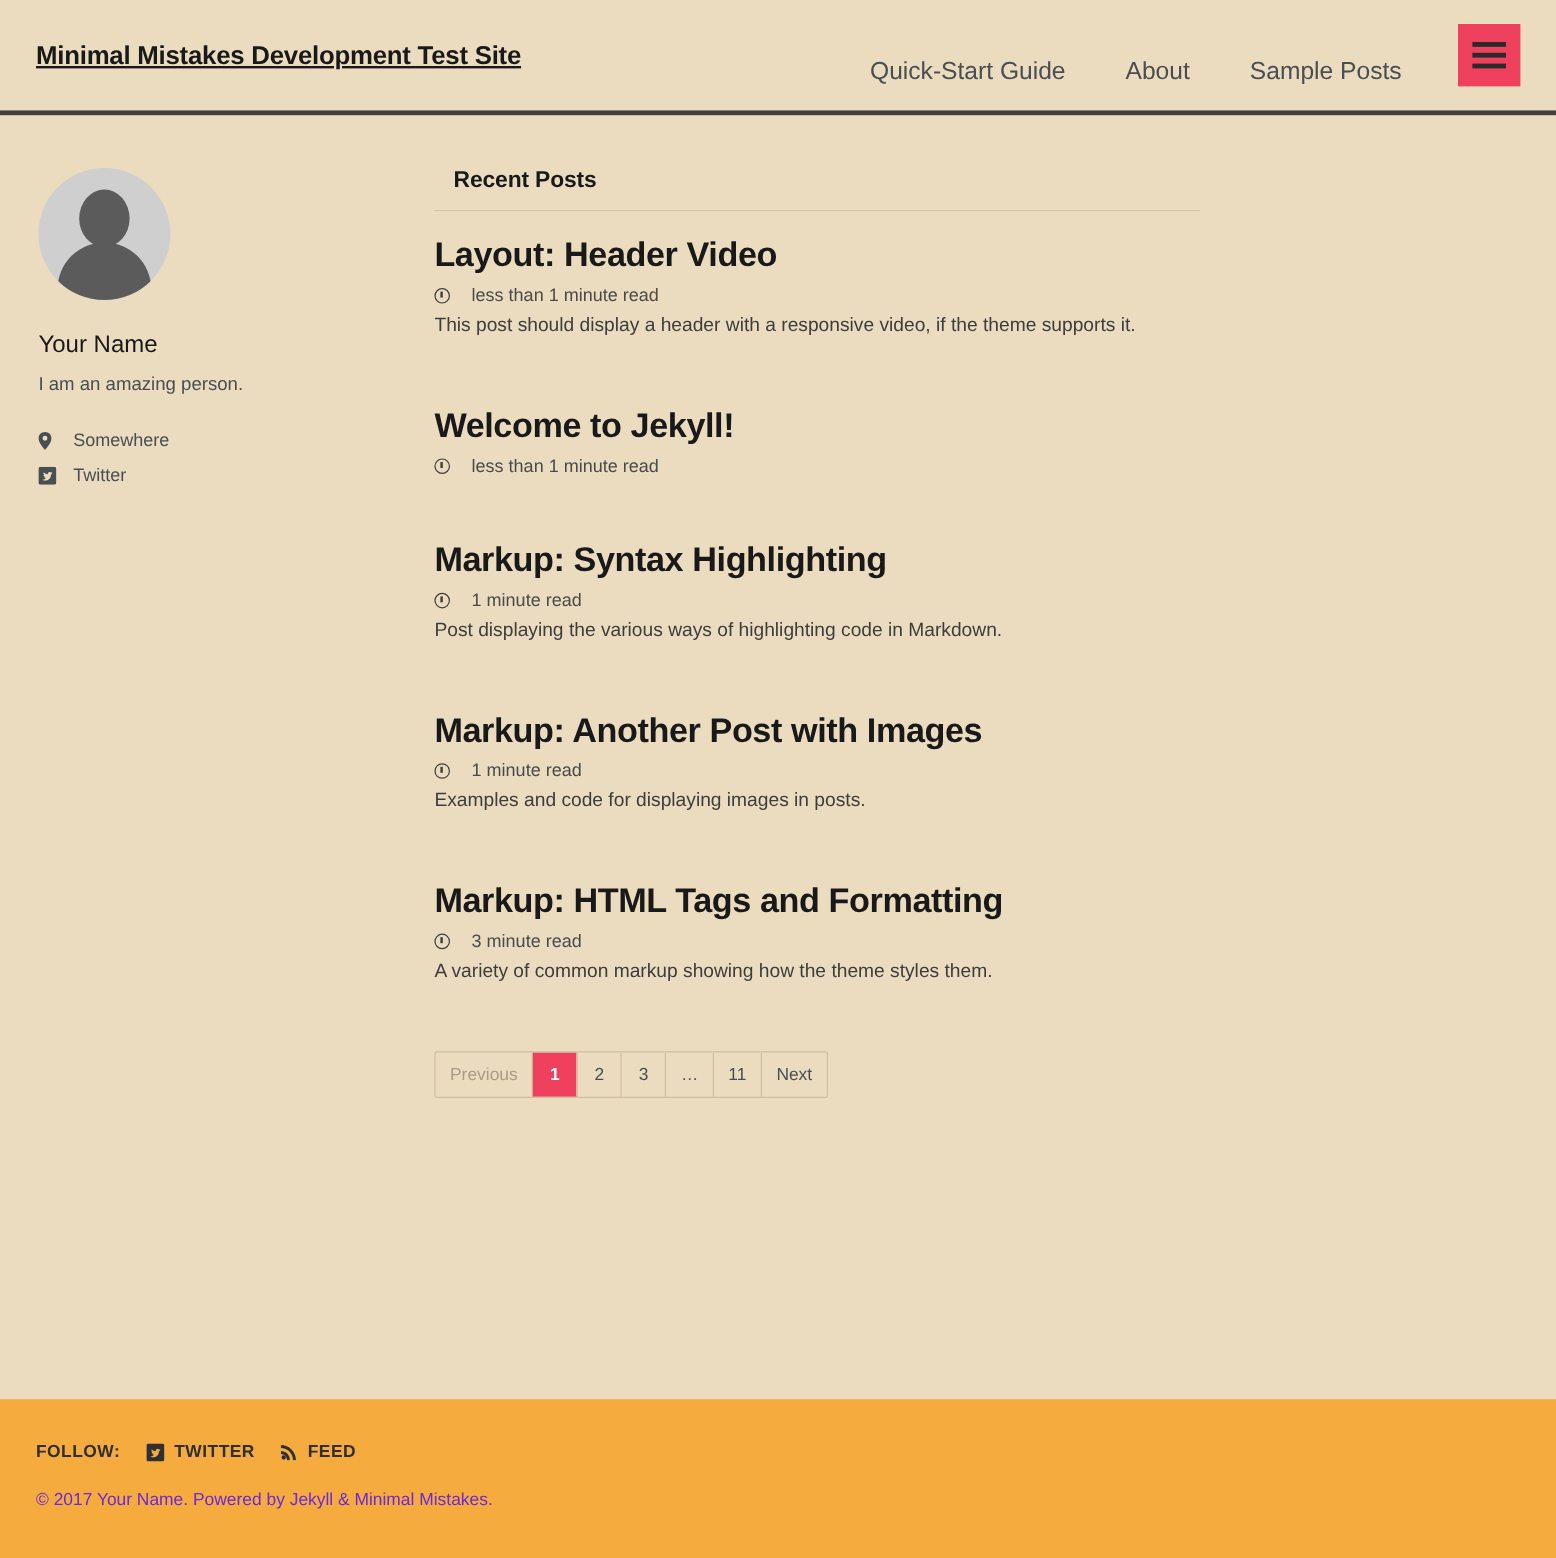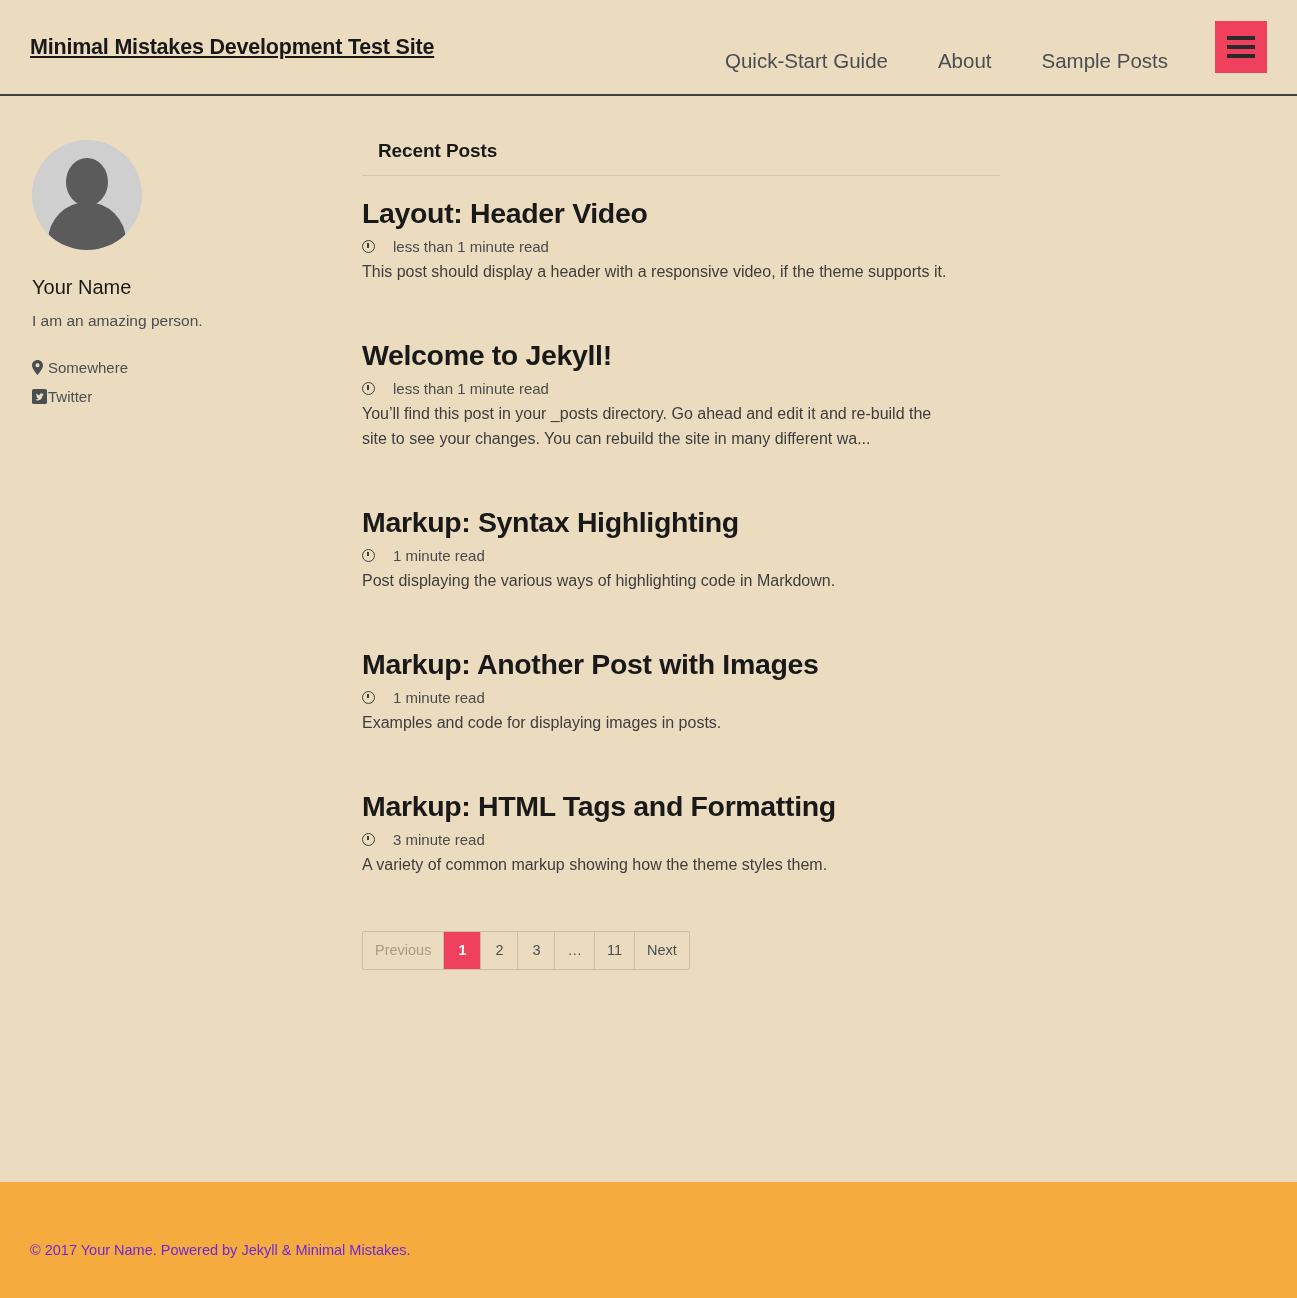--- a/index.html
+++ b/index.html
@@ -13,21 +13,21 @@
   body {
     width: 1297px;
     min-height: 1298px;
     position: relative;
   }
 
   
   .masthead {
     width: 100%;
     height: 96px;
-    border-bottom: 2px solid #404040;
+    border-bottom: 4px solid #404040;
     position: relative;
     display: flex;
     align-items: center;
   }
   .masthead-inner {
     width: 100%;
     display: flex;
     align-items: center;
     justify-content: space-between;
     padding: 0 30px 0 30px;
@@ -131,21 +131,21 @@
     list-style: none;
     margin: 29px 0 0 0;
     padding: 0;
   }
   .author-links li {
     margin-bottom: 12px;
     font-size: 15px;
     color: #494e52;
     display: flex;
     align-items: center;
-    gap: 1px;
+    gap: 14px;
     text-align: right;
   }
   .icon-sm { width: 15px; display: inline-block; text-align: center; color: #494e52; }
 
   
   .main {
     flex: 1 1 auto;
     padding-left: 70px;
     padding-right: 40px;
     max-width: 700px;
@@ -328,21 +328,20 @@
       </p>
       <p class="post-excerpt">This post should display a header with a responsive video, if the theme supports it.</p>
     </article>
 
     <article class="post-item">
       <h2 class="post-title"><a href="#">Welcome to Jekyll!</a></h2>
       <p class="post-meta">
         <span class="clock"></span>
         <span>less than 1 minute read</span>
       </p>
-      <p class="post-excerpt">You’ll find this post in your _posts directory. Go ahead and edit it and re-build the site to see your changes. You can rebuild the site in many different wa...</p>
     </article>
 
     <article class="post-item">
       <h2 class="post-title"><a href="#">Markup: Syntax Highlighting</a></h2>
       <p class="post-meta">
         <span class="clock"></span>
         <span>1 minute read</span>
       </p>
       <p class="post-excerpt">Post displaying the various ways of highlighting code in Markdown.</p>
     </article>
@@ -371,14 +370,36 @@
       <a class="pg" href="#">2</a>
       <a class="pg" href="#">3</a>
       <a class="pg" href="#">…</a>
       <a class="pg" href="#">11</a>
       <a class="pg" href="#">Next</a>
     </nav>
   </main>
 </div>
 
 <footer class="footer">
+  <div class="follow-row">
+    <span>FOLLOW:</span>
+    <a href="#">
+      <span>
+        <svg width="15" height="15" viewBox="0 0 16 16">
+            <rect width="16" height="16" rx="2" fill="#2f2f2f"></rect>
+            <path d="M12.6 5.4c-.3.15-.65.25-1 .3.36-.22.63-.56.76-.97-.34.2-.71.35-1.1.42a1.73 1.73 0 0 0-2.95 1.58 4.9 4.9 0 0 1-3.57-1.81 1.73 1.73 0 0 0 .54 2.31c-.28 0-.55-.08-.78-.21v.02c0 .84.6 1.54 1.39 1.7-.25.07-.52.08-.78.03a1.73 1.73 0 0 0 1.62 1.2A3.48 3.48 0 0 1 3.5 11.4a4.9 4.9 0 0 0 2.66.78c3.2 0 4.95-2.65 4.95-4.95v-.22c.34-.25.63-.55.87-.9z" fill="#f5ab3e"></path>
+          </svg>
+      </span>
+      <span>TWITTER</span>
+    </a>
+    <a href="#">
+      <span>
+        <svg width="14" height="14" viewBox="0 0 14 14">
+            <circle cx="2.4" cy="11.6" r="1.8" fill="#2f2f2f"></circle>
+            <path d="M0 6.2v2.4c2.9 0 5.2 2.3 5.2 5.2h2.4C7.6 9.4 4.2 6.2 0 6.2z" fill="#2f2f2f"></path>
+            <path d="M0 1.2v2.4c5.7 0 10.2 4.6 10.2 10.2h2.4C12.6 6.9 7 1.2 0 1.2z" fill="#2f2f2f"></path>
+          </svg>
+      </span>
+      <span>FEED</span>
+    </a>
+  </div>
   <div class="copyright">© 2017 Your Name. Powered by Jekyll &amp; Minimal Mistakes.</div>
 </footer>
 
 </body></html>

